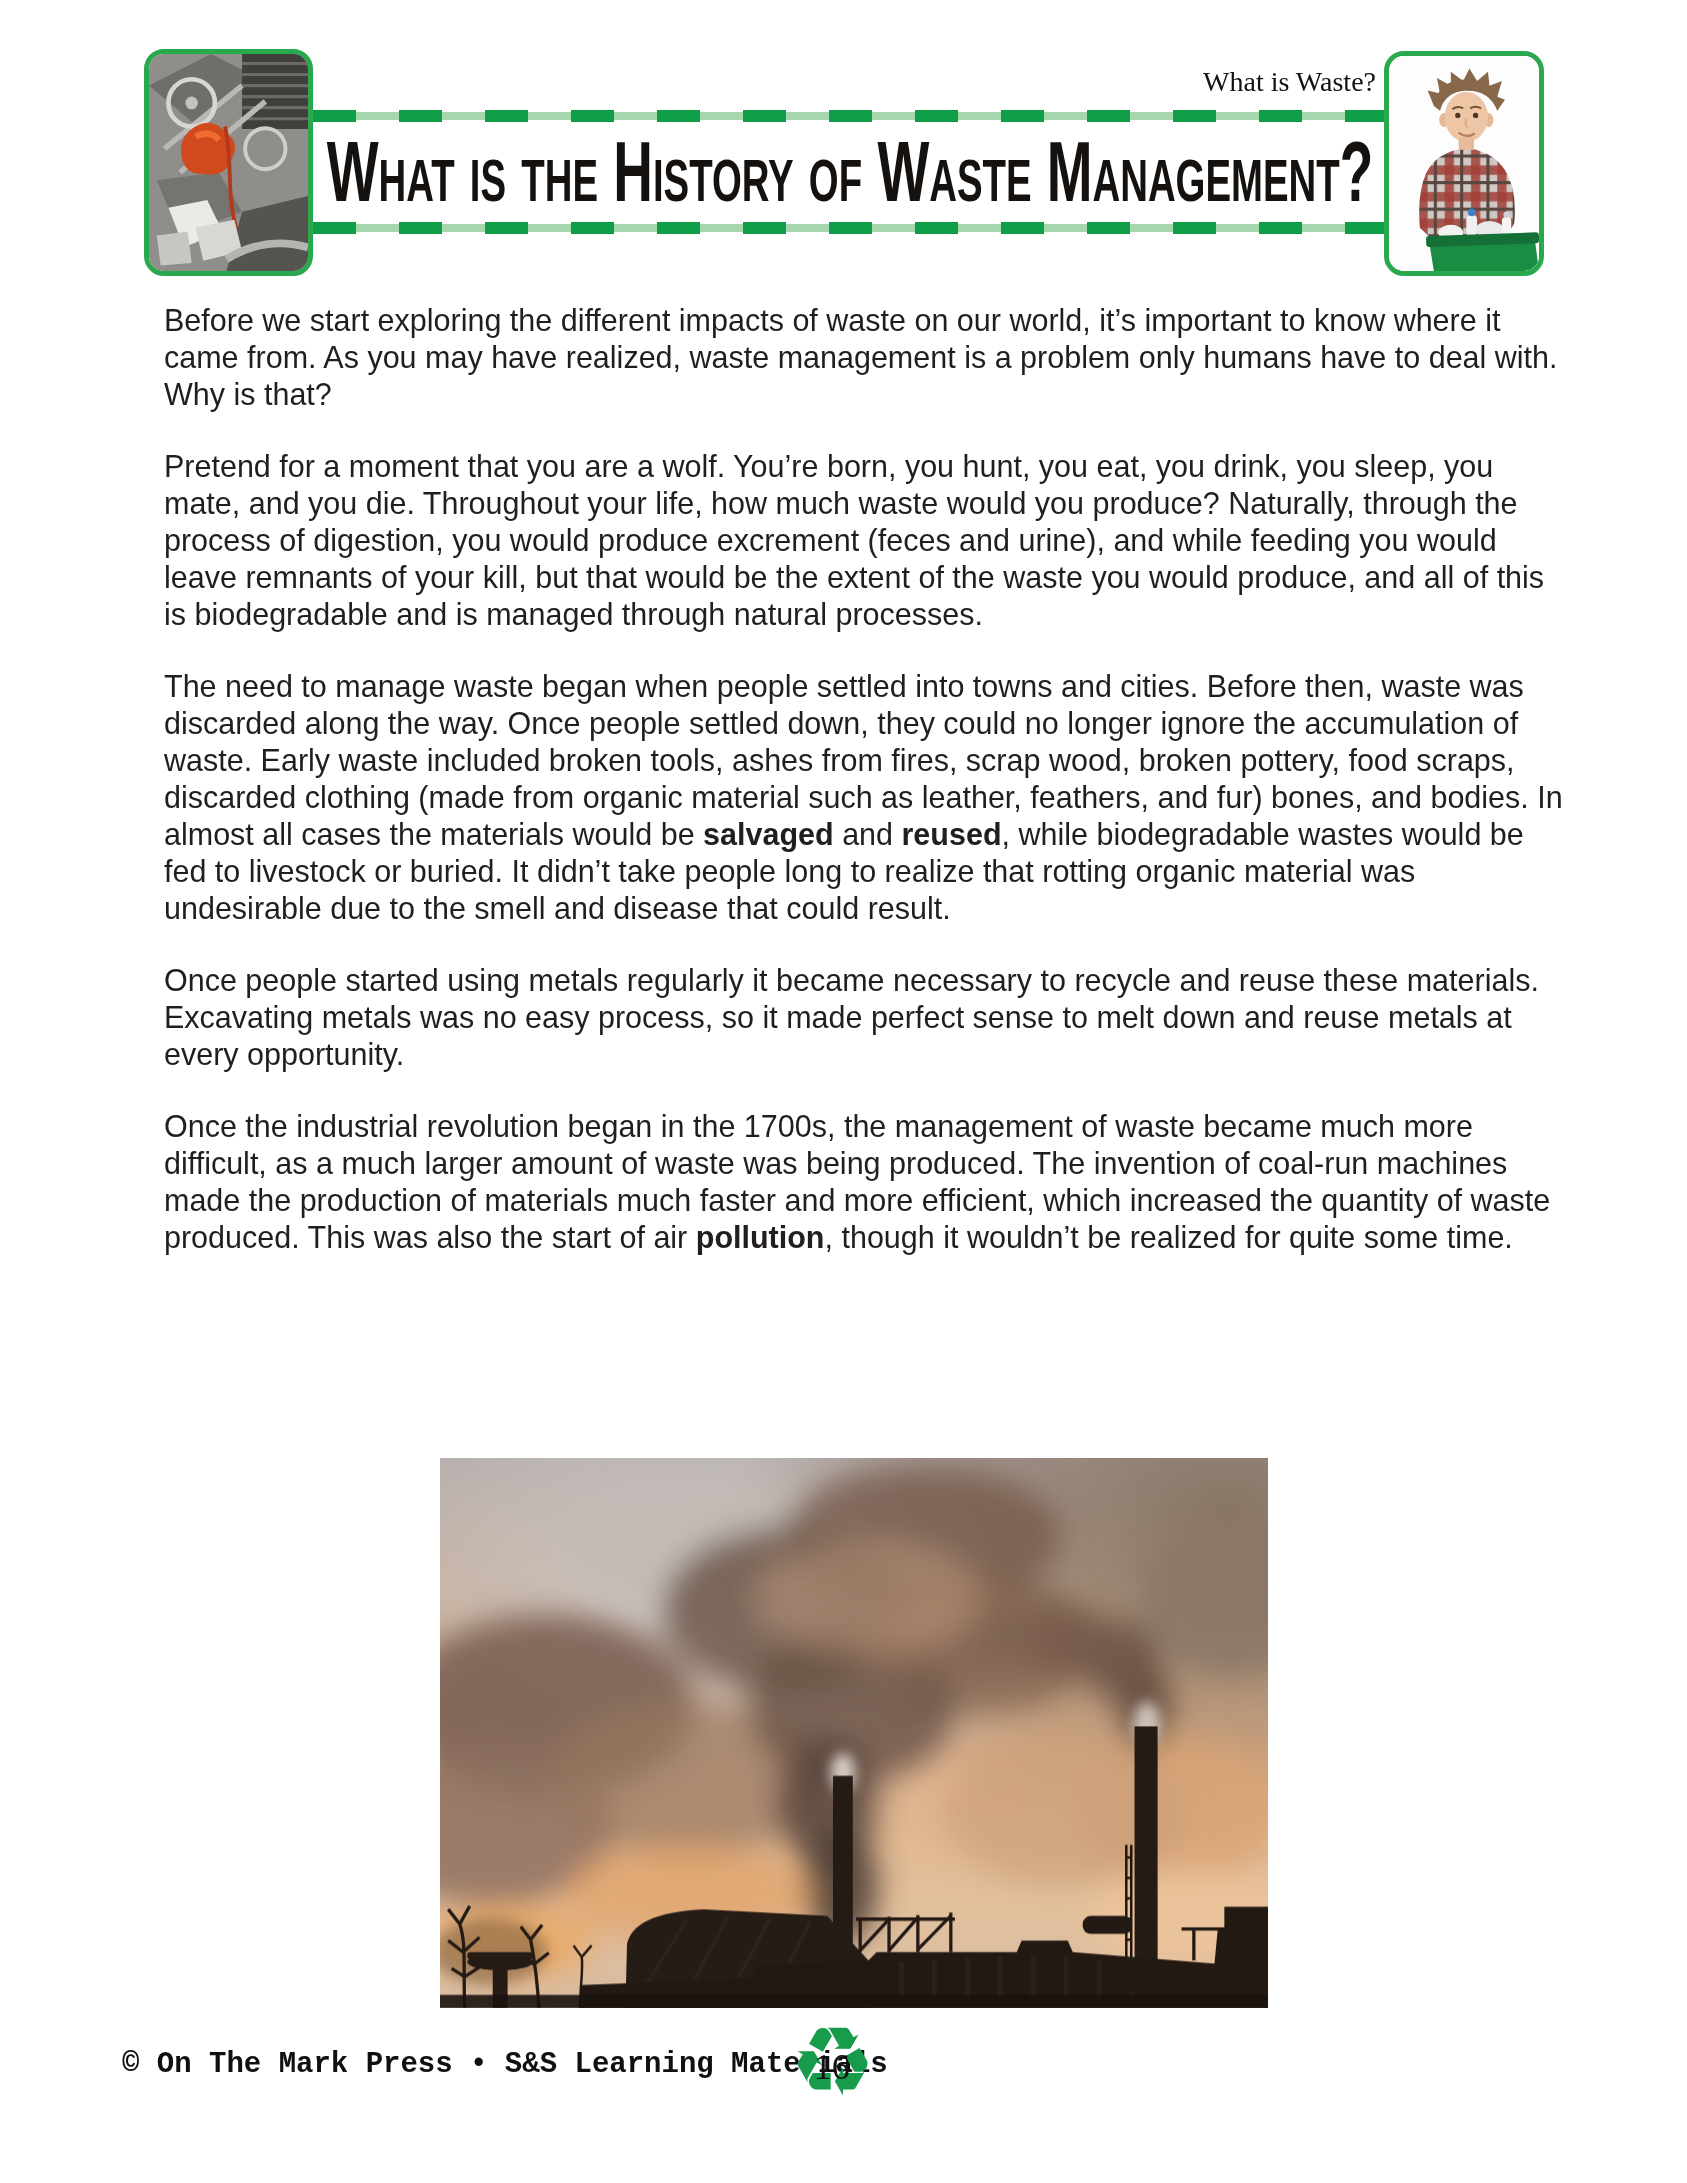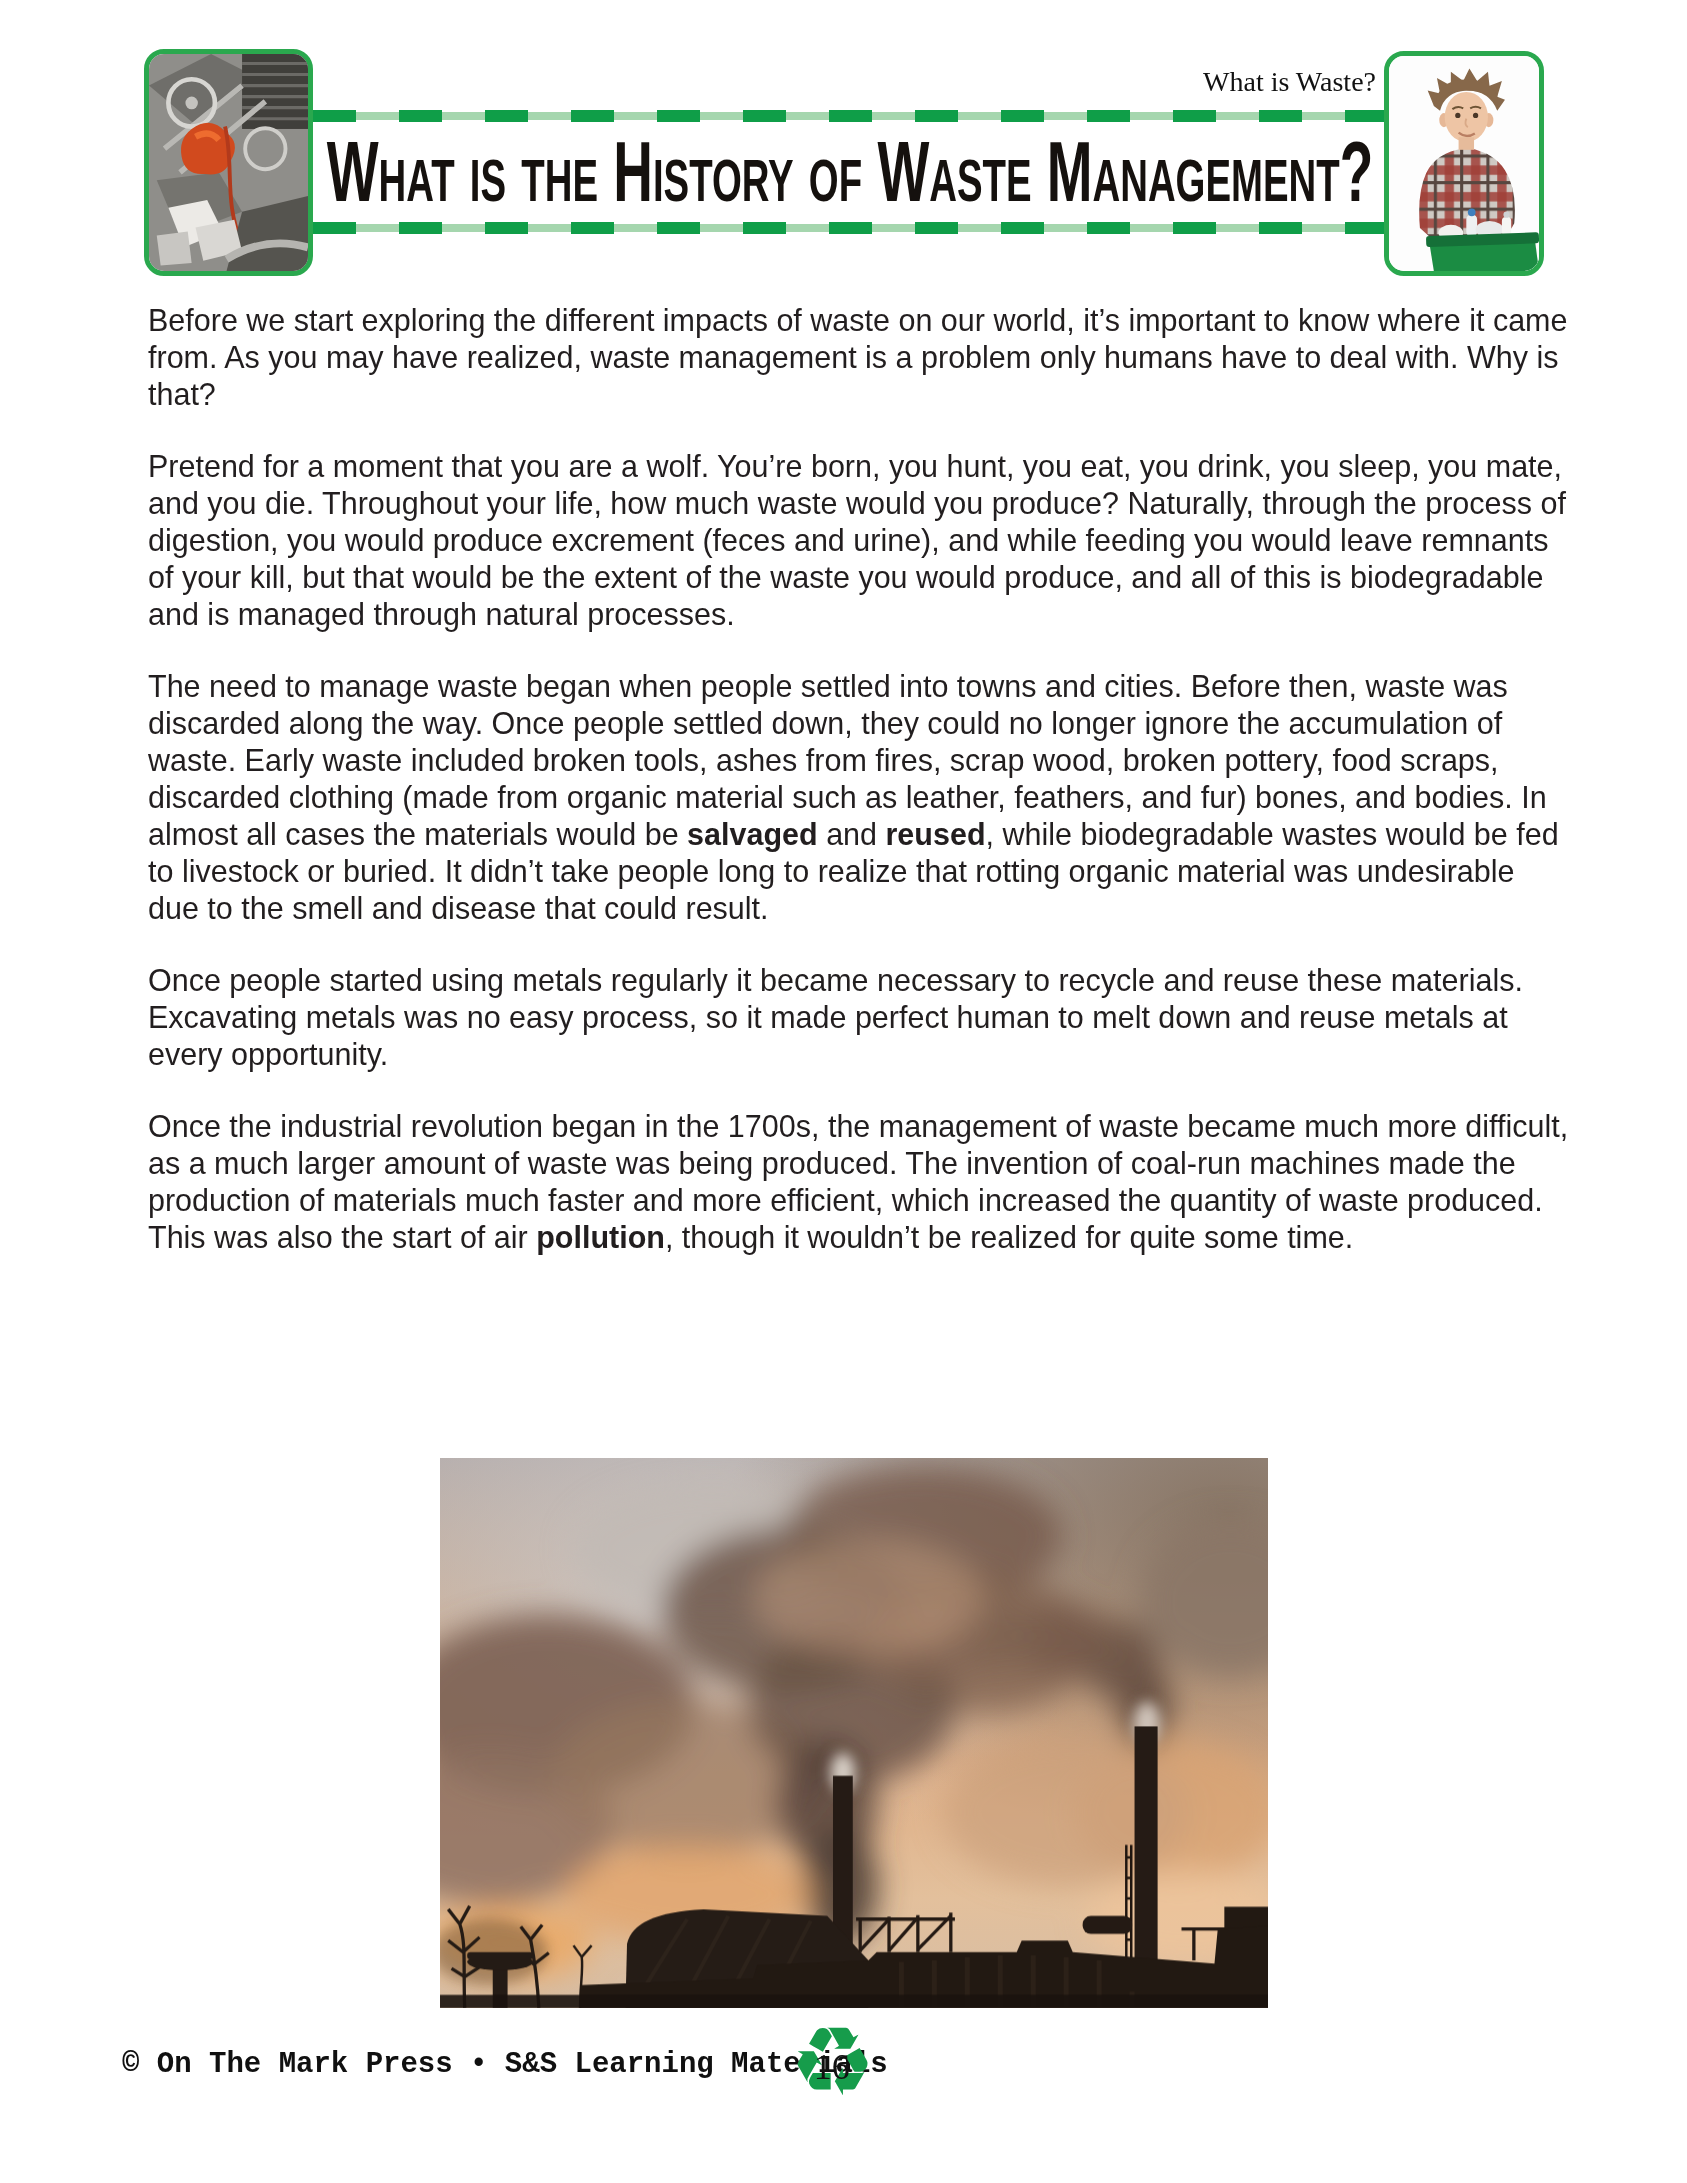--- a/index.html
+++ b/index.html
@@ -20,21 +20,21 @@
          repeating-linear-gradient(90deg,#0f9e48 0 43px,transparent 43px 86px),
          linear-gradient(180deg,transparent 0 2.5px,#a5d6ae 2.5px 10px,transparent 10px 12.4px)}
   #bar-top{top:110px}
   #bar-bottom{top:222px}
 
   .title-svg{position:absolute;left:321px;top:122px;width:1058px;height:101px}
   .title-svg text{font-family:"Liberation Sans",sans-serif;font-weight:700;font-size:104px;
         font-variant:small-caps;fill:#15110e}
 
   .content{position:absolute;left:148px;top:302px;width:1425px;font-size:30.5px;line-height:37px;color:#221e1f}
-  .content p{margin:0 0 35px 0}
+  .content p{margin:0 0 35px 16px}
   .content b{font-weight:700}
 
   .figure{position:absolute;left:440px;top:1458px;width:828px;height:550px}
   .figure svg{display:block;width:100%;height:100%}
 
   .footer-left{position:absolute;left:122px;top:2048px;font-family:Liberation Mono, monospace;
         font-weight:700;font-size:29px;color:#101010;white-space:nowrap}
   .footer-right{position:absolute;right:117px;top:2048px;font-family:"Liberation Serif",serif;
         font-weight:700;font-size:29px;color:#101010;white-space:nowrap}
 
@@ -112,21 +112,21 @@
       <circle cx="152" cy="203" r="4" fill="#cfd2d4"></circle>
       <path d="M52 238 L188 230 L194 275 L58 275 Z" fill="#1b8c43"></path>
       <rect x="48" y="228" width="146" height="14" rx="4" fill="#157038" transform="rotate(-2 120 235)"></rect>
     </svg>
   </div>
 
   <div class="content">
       <p><span>Before we start exploring the different impacts of waste on our world, it’s important to know where it came from. As you may have realized, waste management is a problem only humans have to deal with. Why is that?</span></p>
       <p><span>Pretend for a moment that you are a wolf. You’re born, you hunt, you eat, you drink, you sleep, you mate, and you die. Throughout your life, how much waste would you produce?  Naturally, through the process of digestion, you would produce excrement (feces and urine), and while feeding you would leave remnants of your kill, but that would be the extent of the waste you would produce, and all of this is biodegradable and is managed through natural processes.</span></p>
       <p><span>The need to manage waste began when people settled into towns and cities. Before then, waste was discarded along the way. Once people settled down, they could no longer ignore the accumulation of waste. Early waste included broken tools, ashes from fires, scrap wood, broken pottery, food scraps, discarded clothing (made from organic material such as leather, feathers, and fur) bones, and bodies. In almost all cases the materials would be </span><b>salvaged</b><span> and </span><b>reused</b><span>, while biodegradable wastes would be fed to livestock or buried. It didn’t take people long to realize that rotting organic material was undesirable due to the smell and disease that could result.</span></p>
-      <p><span>Once people started using metals regularly it became necessary to recycle and reuse these materials. Excavating metals was no easy process, so it made perfect human to melt down and reuse metals at every opportunity.</span></p>
+      <p><span>Once people started using metals regularly it became necessary to recycle and reuse these materials. Excavating metals was no easy process, so it made perfect sense to melt down and reuse metals at every opportunity.</span></p>
       <p><span>Once the industrial revolution began in the 1700s, the management of waste became much more difficult, as a much larger amount of waste was being produced. The invention of coal-run machines made the production of materials much faster and more efficient, which increased the quantity of waste produced. This was also the start of air </span><b>pollution</b><span>, though it wouldn’t be realized for quite some time.</span></p>
     </div>
 
   <div class="figure">
     <svg viewBox="0 0 1005 668" preserveAspectRatio="none">
       <defs>
         <linearGradient id="sky" x1="0" y1="0" x2="0" y2="1">
           <stop offset="0" stop-color="#b3aaa8"></stop>
           <stop offset="0.3" stop-color="#cbab90"></stop>
           <stop offset="0.55" stop-color="#dfae85"></stop>

